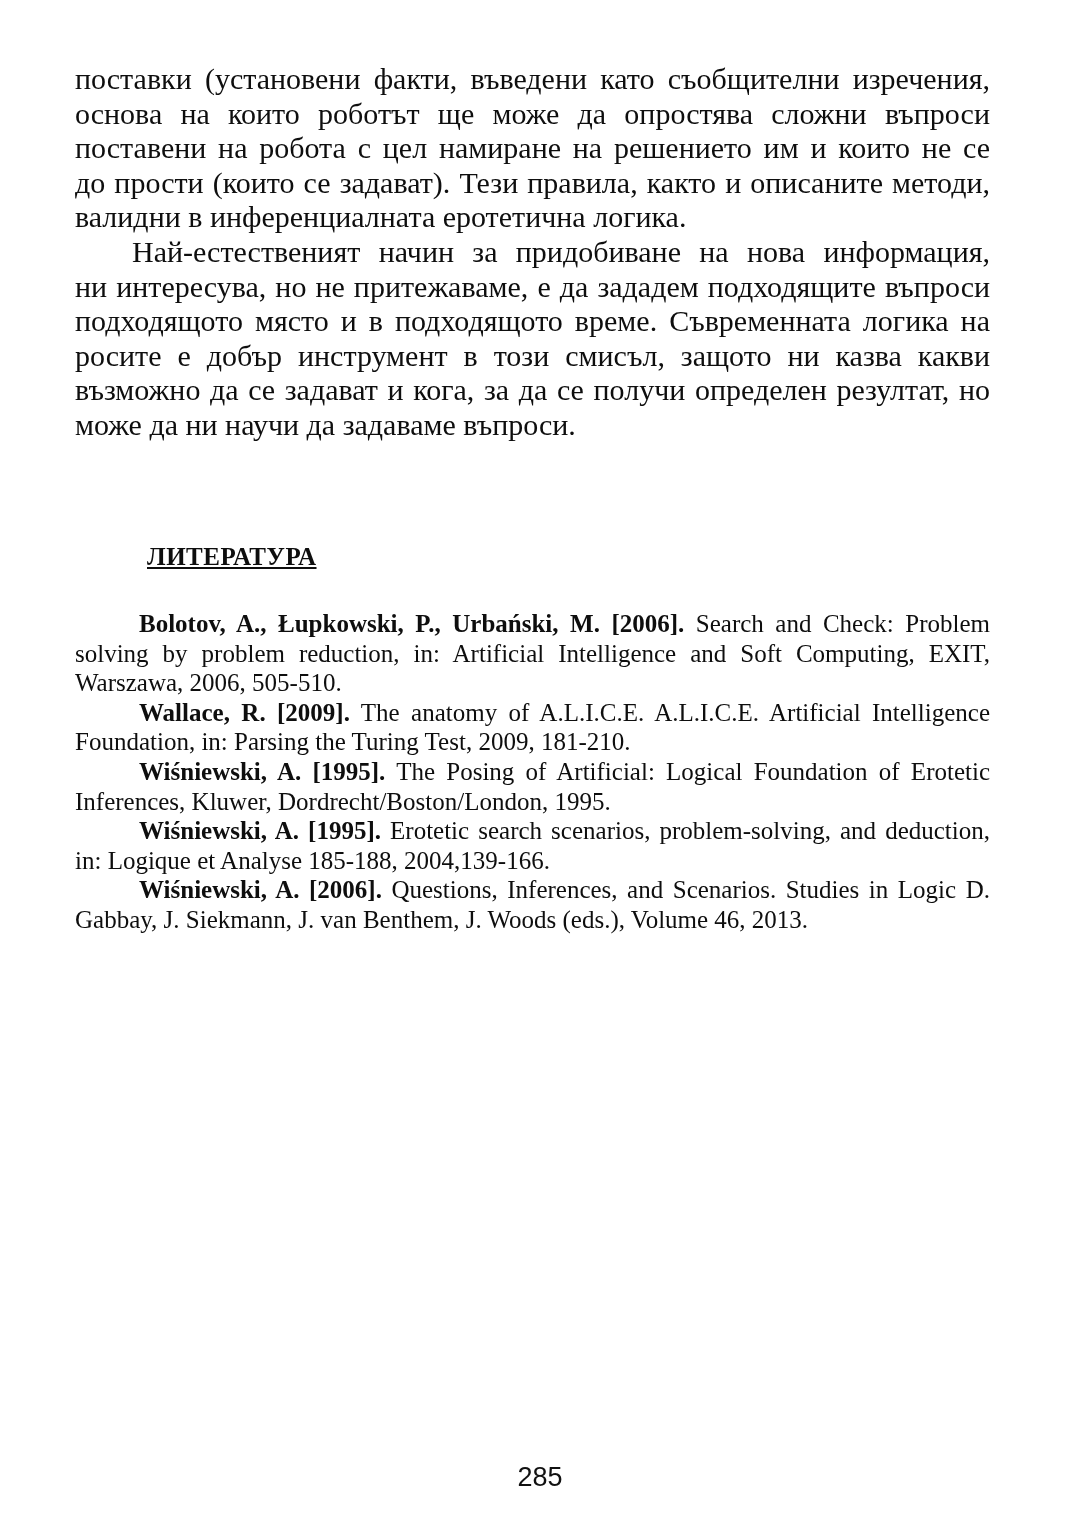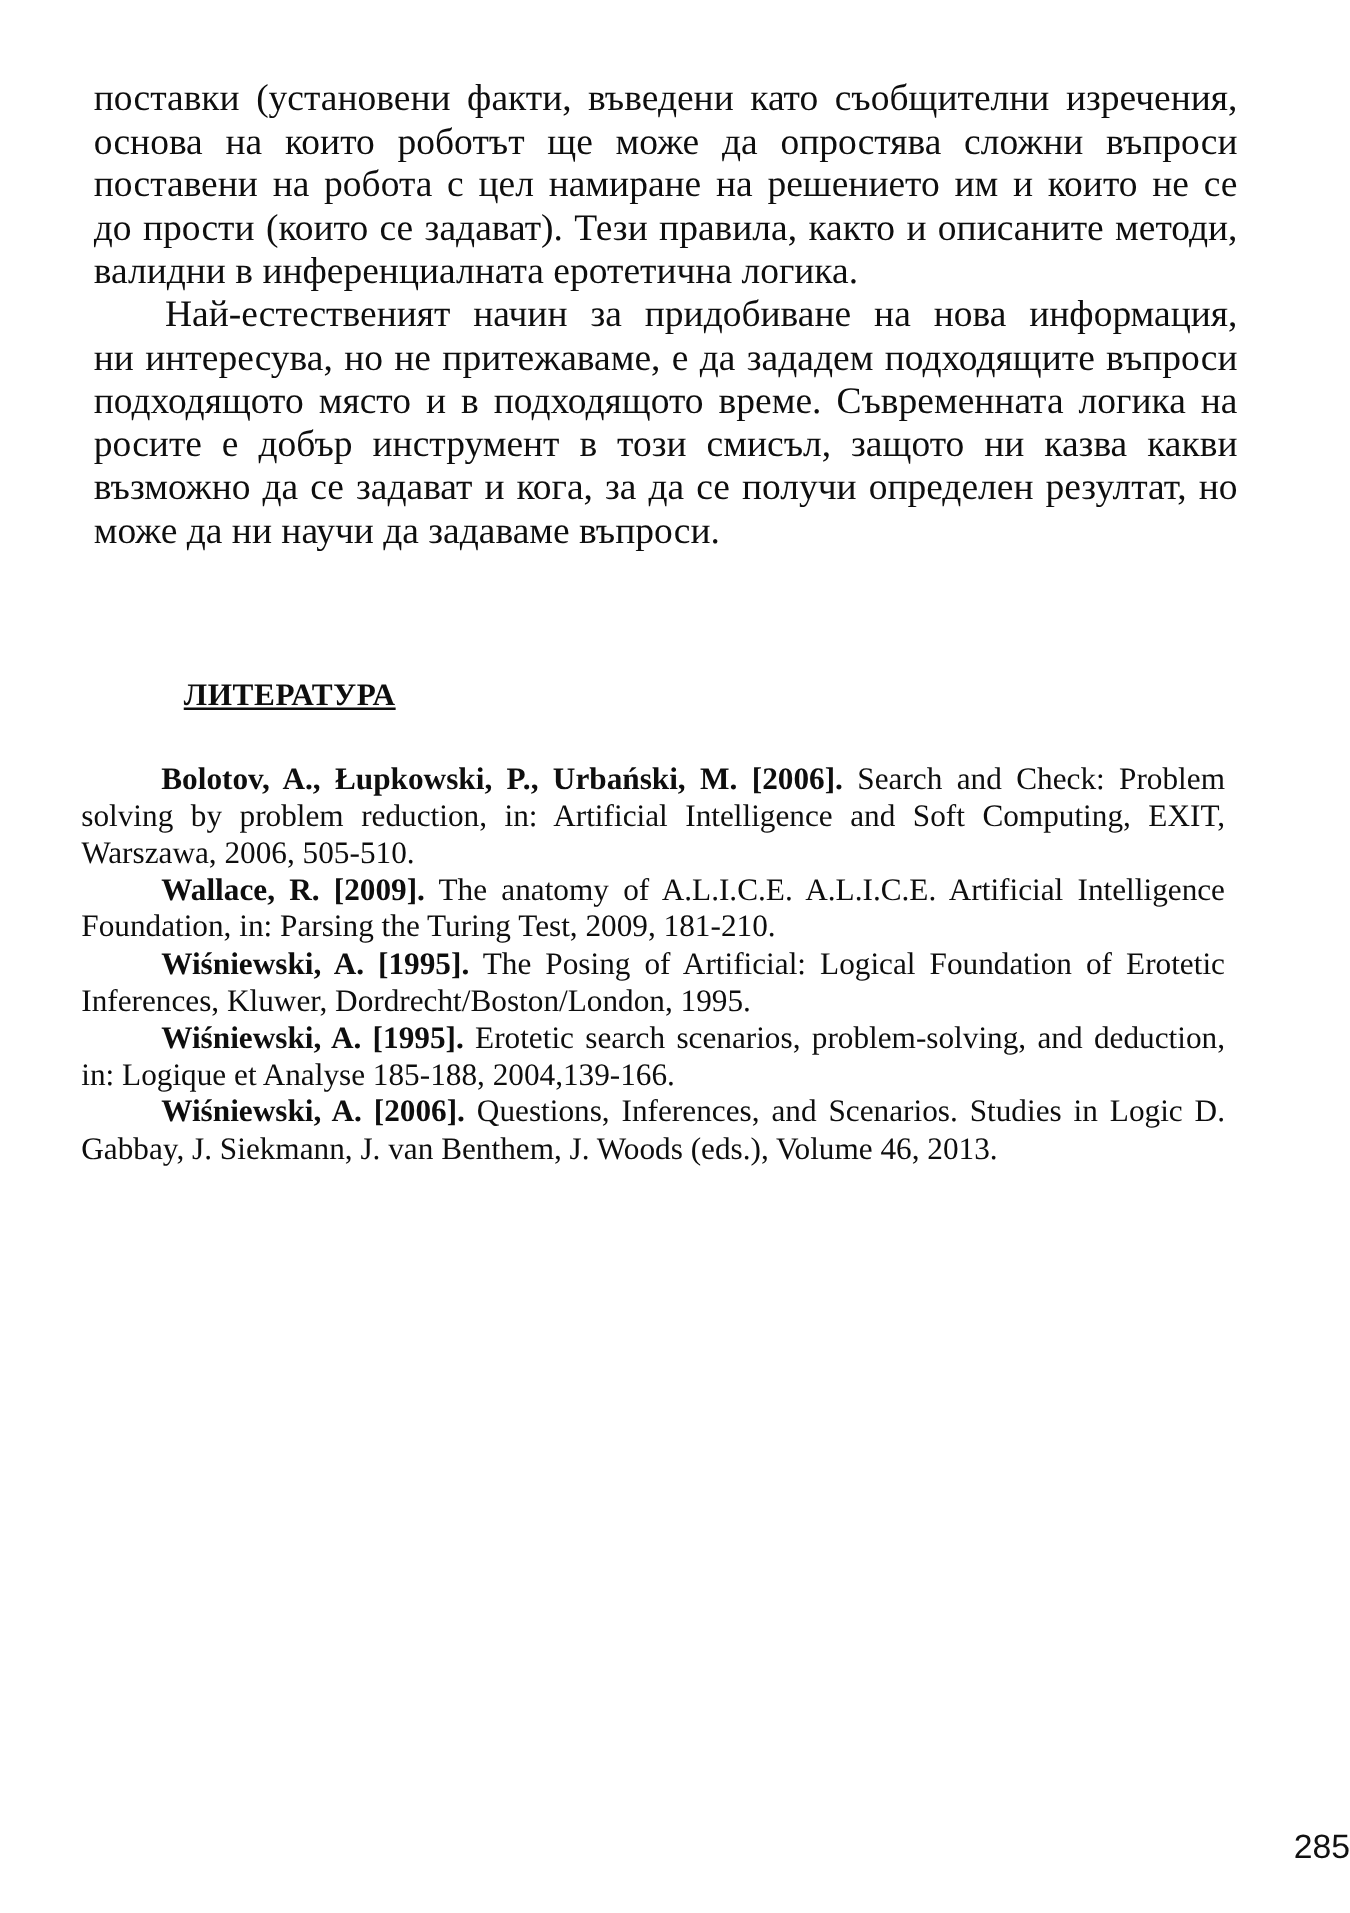--- a/index.html
+++ b/index.html
@@ -34,40 +34,40 @@
     top: 543px;
     margin: 0;
     font-size: 25px;
     font-weight: bold;
     letter-spacing: 0.5px;
     font-family: "Liberation Serif", serif;
     text-decoration: underline;
   }
   .references {
     position: absolute;
-    left: 65px;
+    left: 75px;
     top: 609px;
     width: 915px;
   }
   .rline {
     height: 29.6px;
     line-height: 29.6px;
     font-size: 25px;
     text-align: justify;
     overflow: hidden;
   }
   .rline.j { text-align-last: justify; }
   .rline.indent { text-indent: 64px; }
   .rline .bold { font-weight: bold; }
   .page-number {
     position: absolute;
     left: 0;
     top: 1462px;
     width: 100%;
-    text-align: right;
+    text-align: center;
     font-family: "Liberation Sans", sans-serif;
     font-size: 27px;
     color: #111111;
   }
 </style>
 </head>
 <body>
 
 <div class="page">
   <div class="body-text" id="paragraphs">

